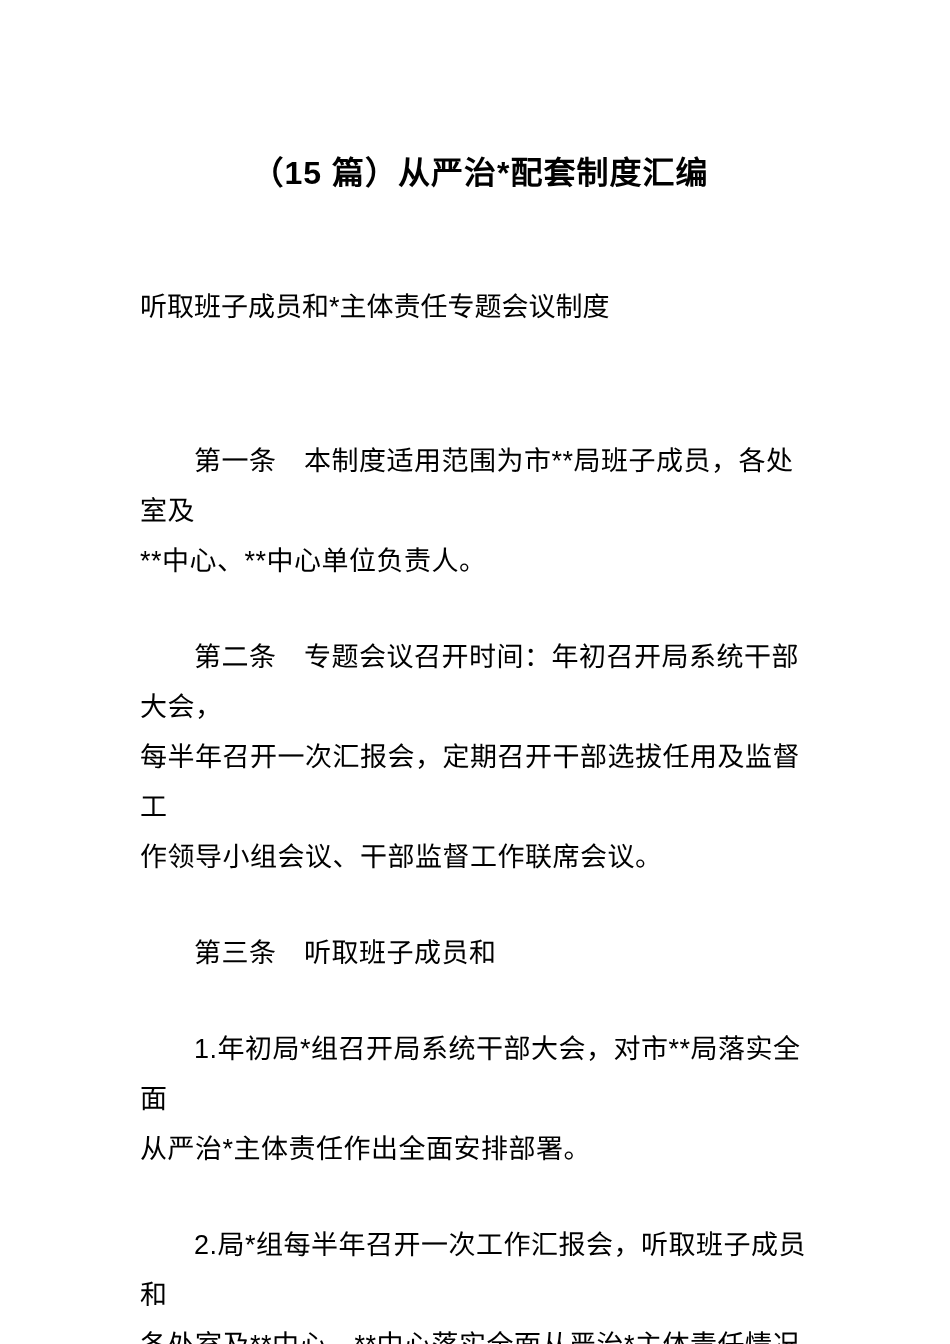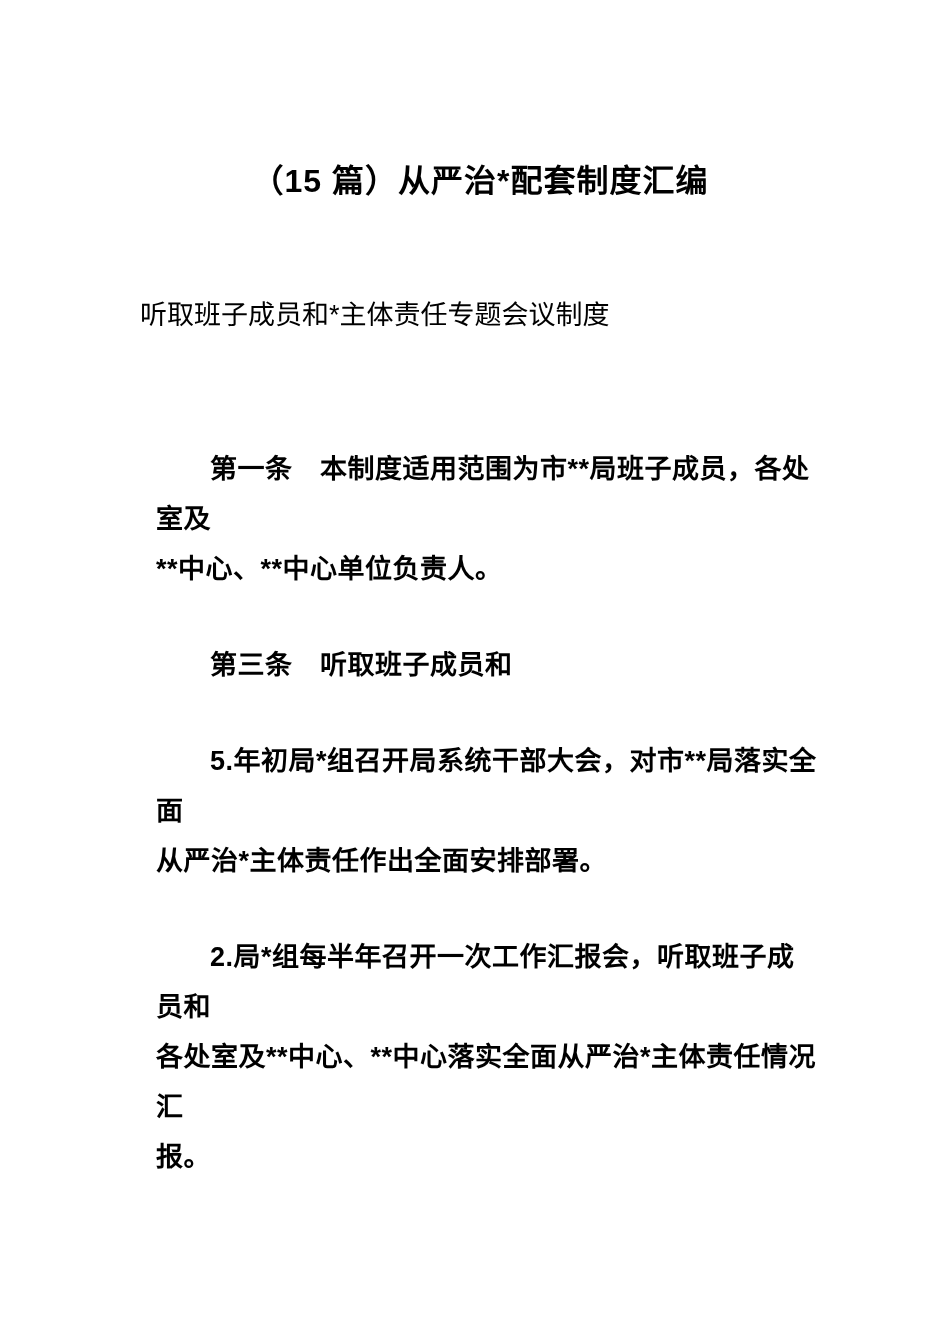--- a/index.html
+++ b/index.html
@@ -12,61 +12,64 @@
     width: 950px;
     height: 1344px;
     box-sizing: border-box;
     background: #ffffff;
     color: #000000;
     padding: 150px 130px 0 140px;
     overflow: hidden;
     font-family: "Liberation Sans", "DejaVu Sans", sans-serif;
   }
   .doc-title {
-    margin: 8px;
+    margin: 0;
     font-size: 32px;
     font-weight: 700;
     line-height: 46px;
     text-align: center;
     white-space: pre-wrap;
     letter-spacing: 1px;
   }
   .doc-subtitle {
     margin: 86px 0 0 0;
     font-size: 27px;
     font-weight: 400;
     line-height: 50px;
     white-space: pre-wrap;
   }
   .para {
-    margin: 46px 0 0 16px;
+    margin: 46px 0 0 0;
     font-size: 27px;
-    font-weight: 700;
+    font-weight: 400;
     line-height: 50px;
     white-space: pre-wrap;
     text-indent: 54px;
     letter-spacing: 0.5px;
   }
   .para.first {
     margin-top: 104px;
   }
 </style>
 </head>
 <body>
 
 <div class="page">
   <h1 class="doc-title">（15 篇）从严治*配套制度汇编</h1>
 
   <p class="doc-subtitle">听取班子成员和*主体责任专题会议制度</p>
 
   <p class="para first">第一条　本制度适用范围为市**局班子成员，各处室及
 **中心、**中心单位负责人。</p>
 
+  <p class="para">第二条　专题会议召开时间：年初召开局系统干部大会，
+每半年召开一次汇报会，定期召开干部选拔任用及监督工
+作领导小组会议、干部监督工作联席会议。</p>
 
   <p class="para">第三条　听取班子成员和</p>
 
-  <p class="para">5.年初局*组召开局系统干部大会，对市**局落实全面
+  <p class="para">1.年初局*组召开局系统干部大会，对市**局落实全面
 从严治*主体责任作出全面安排部署。</p>
 
   <p class="para">2.局*组每半年召开一次工作汇报会，听取班子成员和
 各处室及**中心、**中心落实全面从严治*主体责任情况汇
 报。</p>
 </div>
 
 </body></html>

